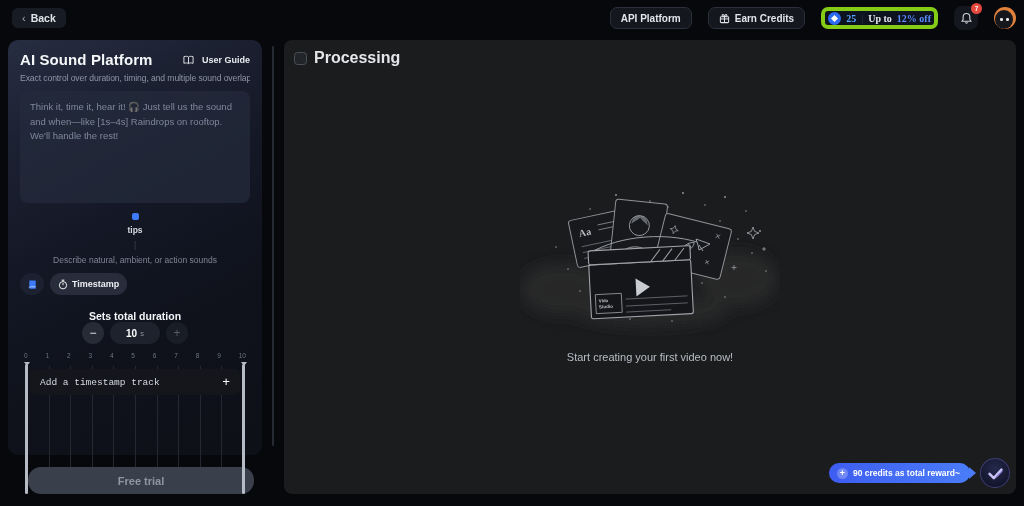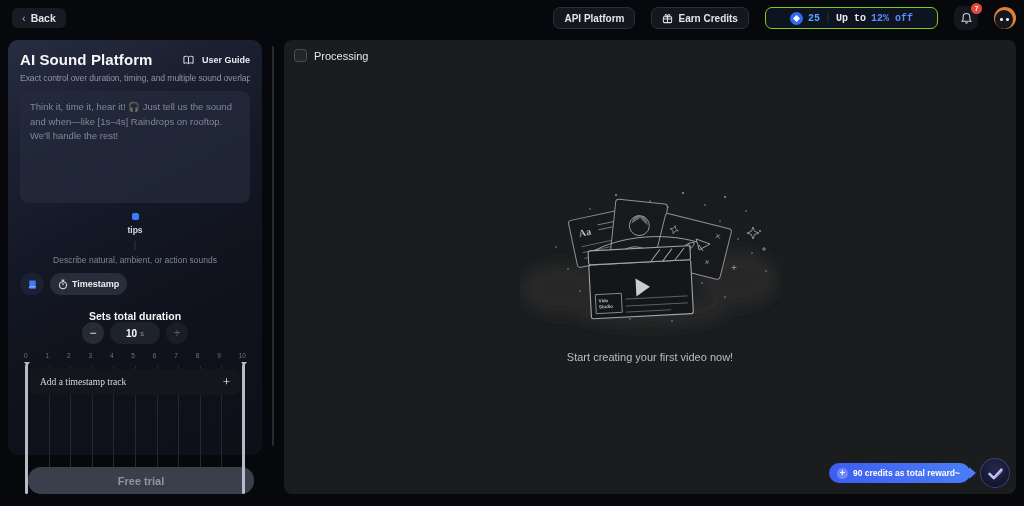--- a/index.html
+++ b/index.html
@@ -25,23 +25,23 @@
     display:flex; align-items:center; gap:16px;
   }
   .tb-btn {
     height:22px; display:inline-flex; align-items:center; gap:5px;
     background:#14171d; border:1px solid #2a2f39; border-radius:7px;
     padding:0 10px; color:#e2e5ea; font-size:10px; font-weight:700; cursor:pointer;
     font-family:inherit; white-space:nowrap;
   }
   .credits-pill {
     height:22px; display:inline-flex; align-items:center; gap:5px;
-    background:#0d131f; border:1px solid #84cc16; border-radius:7px;
-    padding:0 24px; font-size:10px; font-weight:700; cursor:pointer;
-    font-family:Liberation Mono, monospace; white-space:nowrap;
+    background:#0d131f; border:4px solid #84cc16; border-radius:7px;
+    padding:0 3px; font-size:10px; font-weight:700; cursor:pointer;
+    font-family:Liberation Serif, serif; white-space:nowrap;
   }
   .diamond { width:13px; height:13px; border-radius:50%; background:#2e6bf0; position:relative; flex:none; }
   .diamond::after { content:""; position:absolute; left:4px; top:4px; width:5px; height:5px; background:#fff; transform:rotate(45deg); }
   .c-val { color:#58a6ff; }
   .c-sep { color:#323a48; font-weight:400; }
   .c-upto { color:#e8ebf0; }
   .c-off { color:#5b8cff; }
   .bell-btn {
     position:relative; width:24px; height:24px; border-radius:8px;
     background:#14171d; border:none; cursor:pointer;
@@ -100,35 +100,35 @@
   .timeline { position:relative; margin:3px 6px 0; height:134px; }
   .gridlines { position:absolute; left:1px; right:1px; top:4px; bottom:2px; }
   .gridline { position:absolute; top:0; bottom:0; width:1px; background:#232831; }
   .tl-handle { position:absolute; top:2px; bottom:2px; width:3px; border-radius:2px; background:#b6bcc6; cursor:ew-resize; z-index:3; }
   .tl-handle.left { left:-1px; } .tl-handle.right { right:-1px; }
   .tl-handle::before { content:""; position:absolute; top:-2px; left:-1.5px; border-left:3px solid transparent; border-right:3px solid transparent; border-top:4px solid #b6bcc6; }
   .add-track {
     position:absolute; left:4px; right:4px; top:7px; height:26px; z-index:2;
     background:#14161c; border:none; border-radius:6px; cursor:pointer;
     display:flex; align-items:center; justify-content:space-between; padding:0 10px;
-    color:#d6dae0; font-size:9.5px; font-family:Liberation Serif, serif;
+    color:#d6dae0; font-size:9.5px; font-family:Liberation Mono, monospace;
   }
   .add-track .plus { font-size:13px; color:#fff; font-weight:400; }
   .free-trial {
     position:absolute; left:28px; top:467px; width:226px; height:27px;
     background:#3a404b; border:none; border-radius:13px;
     color:#8f96a2; font-size:11px; font-weight:600; cursor:pointer; font-family:inherit;
   }
   .v-divider { position:absolute; left:272px; top:46px; width:2px; height:400px; background:#262a33; border-radius:1px; }
 
   
   .main-panel { position:absolute; left:284px; top:40px; width:732px; height:454px; background:#1a1c1e; border-radius:8px; overflow:hidden; }
   .processing-row { position:absolute; left:10px; top:9px; display:flex; align-items:center; gap:7px; }
   .checkbox { width:13px; height:13px; border:1.5px solid #4b5058; border-radius:3.5px; background:#222529; cursor:pointer; }
-  .processing-label { font-size:11px; font-weight:400; color:#e4e6e9; }
+  .processing-label { font-size:16px; font-weight:700; color:#e4e6e9; }
   .empty-state { position:absolute; inset:0; display:flex; flex-direction:column; align-items:center; justify-content:center; transform:translateY(8px); }
   .empty-text { margin-top:14px; font-size:11px; color:#b9bdc4; }
 
   
   .reward-cluster { position:absolute; right:6px; bottom:6px; display:flex; align-items:center; gap:2px; }
   .reward-pill {
     position:relative; height:20px; display:flex; align-items:center; gap:5px;
     background:linear-gradient(90deg,#3e5df2,#4a7cf8);
     border:none; border-radius:10px; padding:0 10px 0 8px;
     color:#fff; font-size:8.5px; font-weight:700; cursor:pointer; font-family:inherit; white-space:nowrap;

